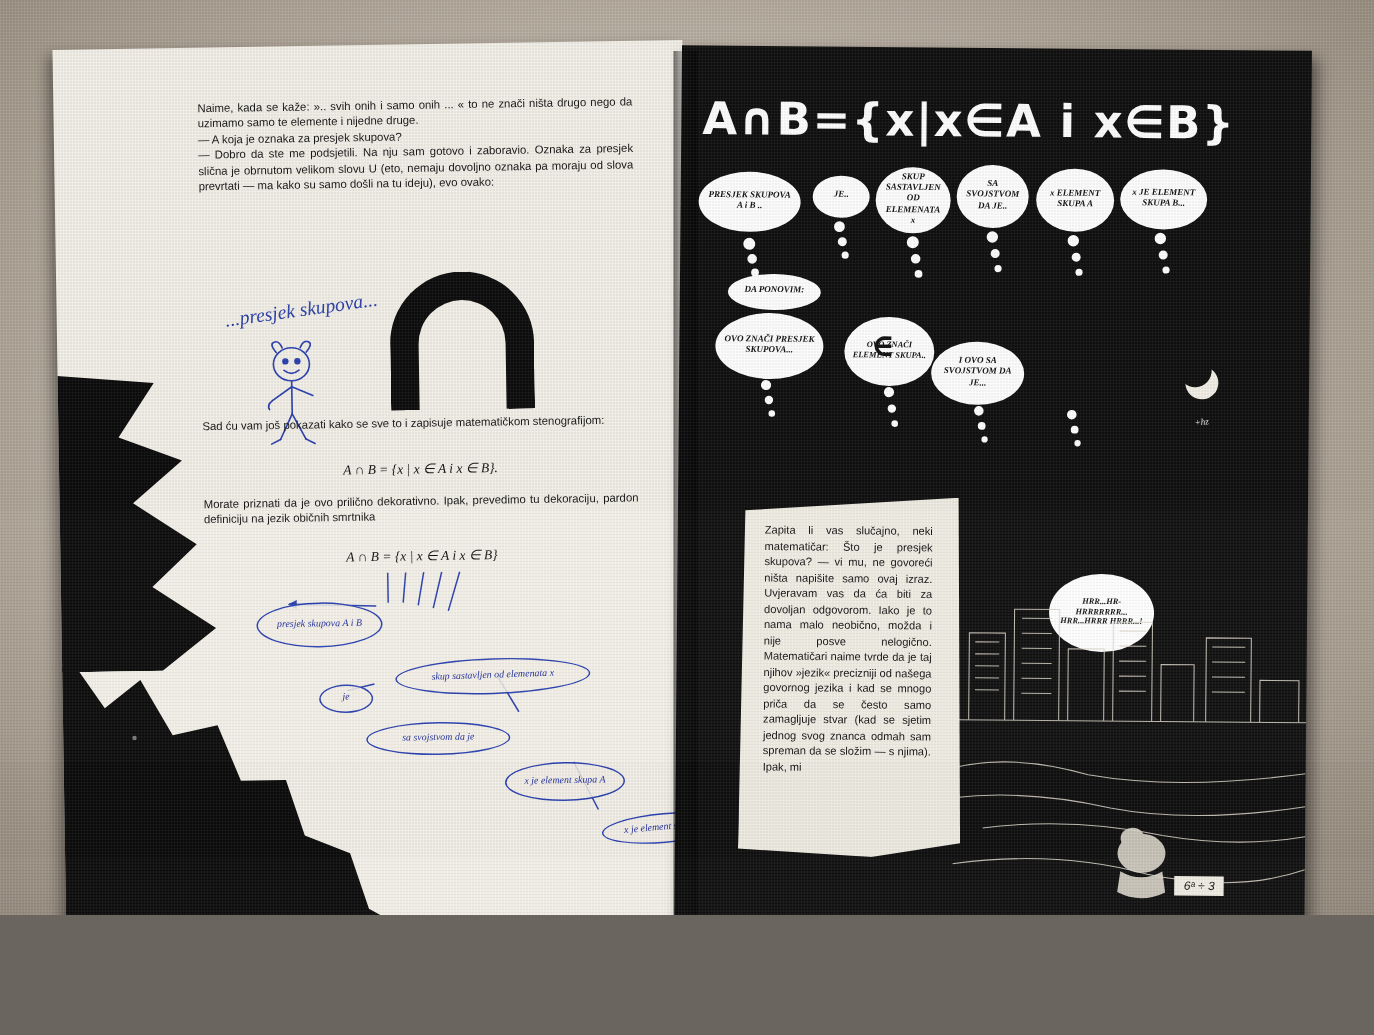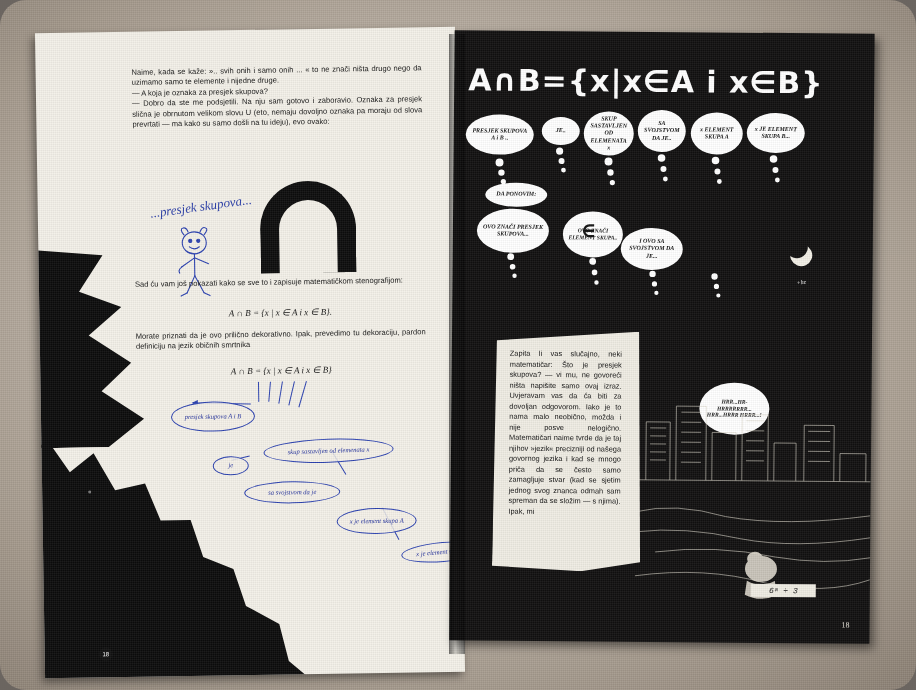--- a/index.html
+++ b/index.html
@@ -9,25 +9,24 @@
   }
   body {
     width: 916px;
     height: 690px;
     overflow: hidden;
     font-family: "Liberation Sans", sans-serif;
   }
   #photo {
     position: relative;
     width: 916px;
-    height: 690px;
+    height: 610px;
     background:
       radial-gradient(ellipse 700px 500px at 48% 45%, #cfc6bb 0%, #bdb3a7 45%, #a59a8d 75%, #8d8276 100%);
     overflow: hidden;
-    border-radius: 26px;
   }
   
   #photo::before {
     content: "";
     position: absolute;
     inset: 0;
     background-image:
       repeating-linear-gradient(0deg, rgba(255,255,255,0.05) 0px, rgba(255,255,255,0.05) 1px, rgba(0,0,0,0.04) 1px, rgba(0,0,0,0.04) 2px),
       repeating-linear-gradient(90deg, rgba(255,255,255,0.05) 0px, rgba(255,255,255,0.05) 1px, rgba(0,0,0,0.04) 1px, rgba(0,0,0,0.04) 2px);
     opacity: .7;
@@ -317,25 +316,25 @@
     position: absolute;
     right: 20px; bottom: 14px;
     color: #e8e4da;
     font-size: 8px;
     font-family: "Liberation Serif", serif;
   }
   .formula-right {
     position: absolute;
     right: 54px; bottom: 46px;
     color: #111;
-    font-family: Liberation Mono, monospace;
+    font-family: Liberation Sans, sans-serif;
     font-style: italic;
     font-size: 8px;
     background: #efece3;
-    padding: 2px 18px;
+    padding: 2px 6px;
   }
 </style>
 </head>
 <body>
 
 <div id="photo">
   <div class="book">
 
     <div class="page-left">
 

